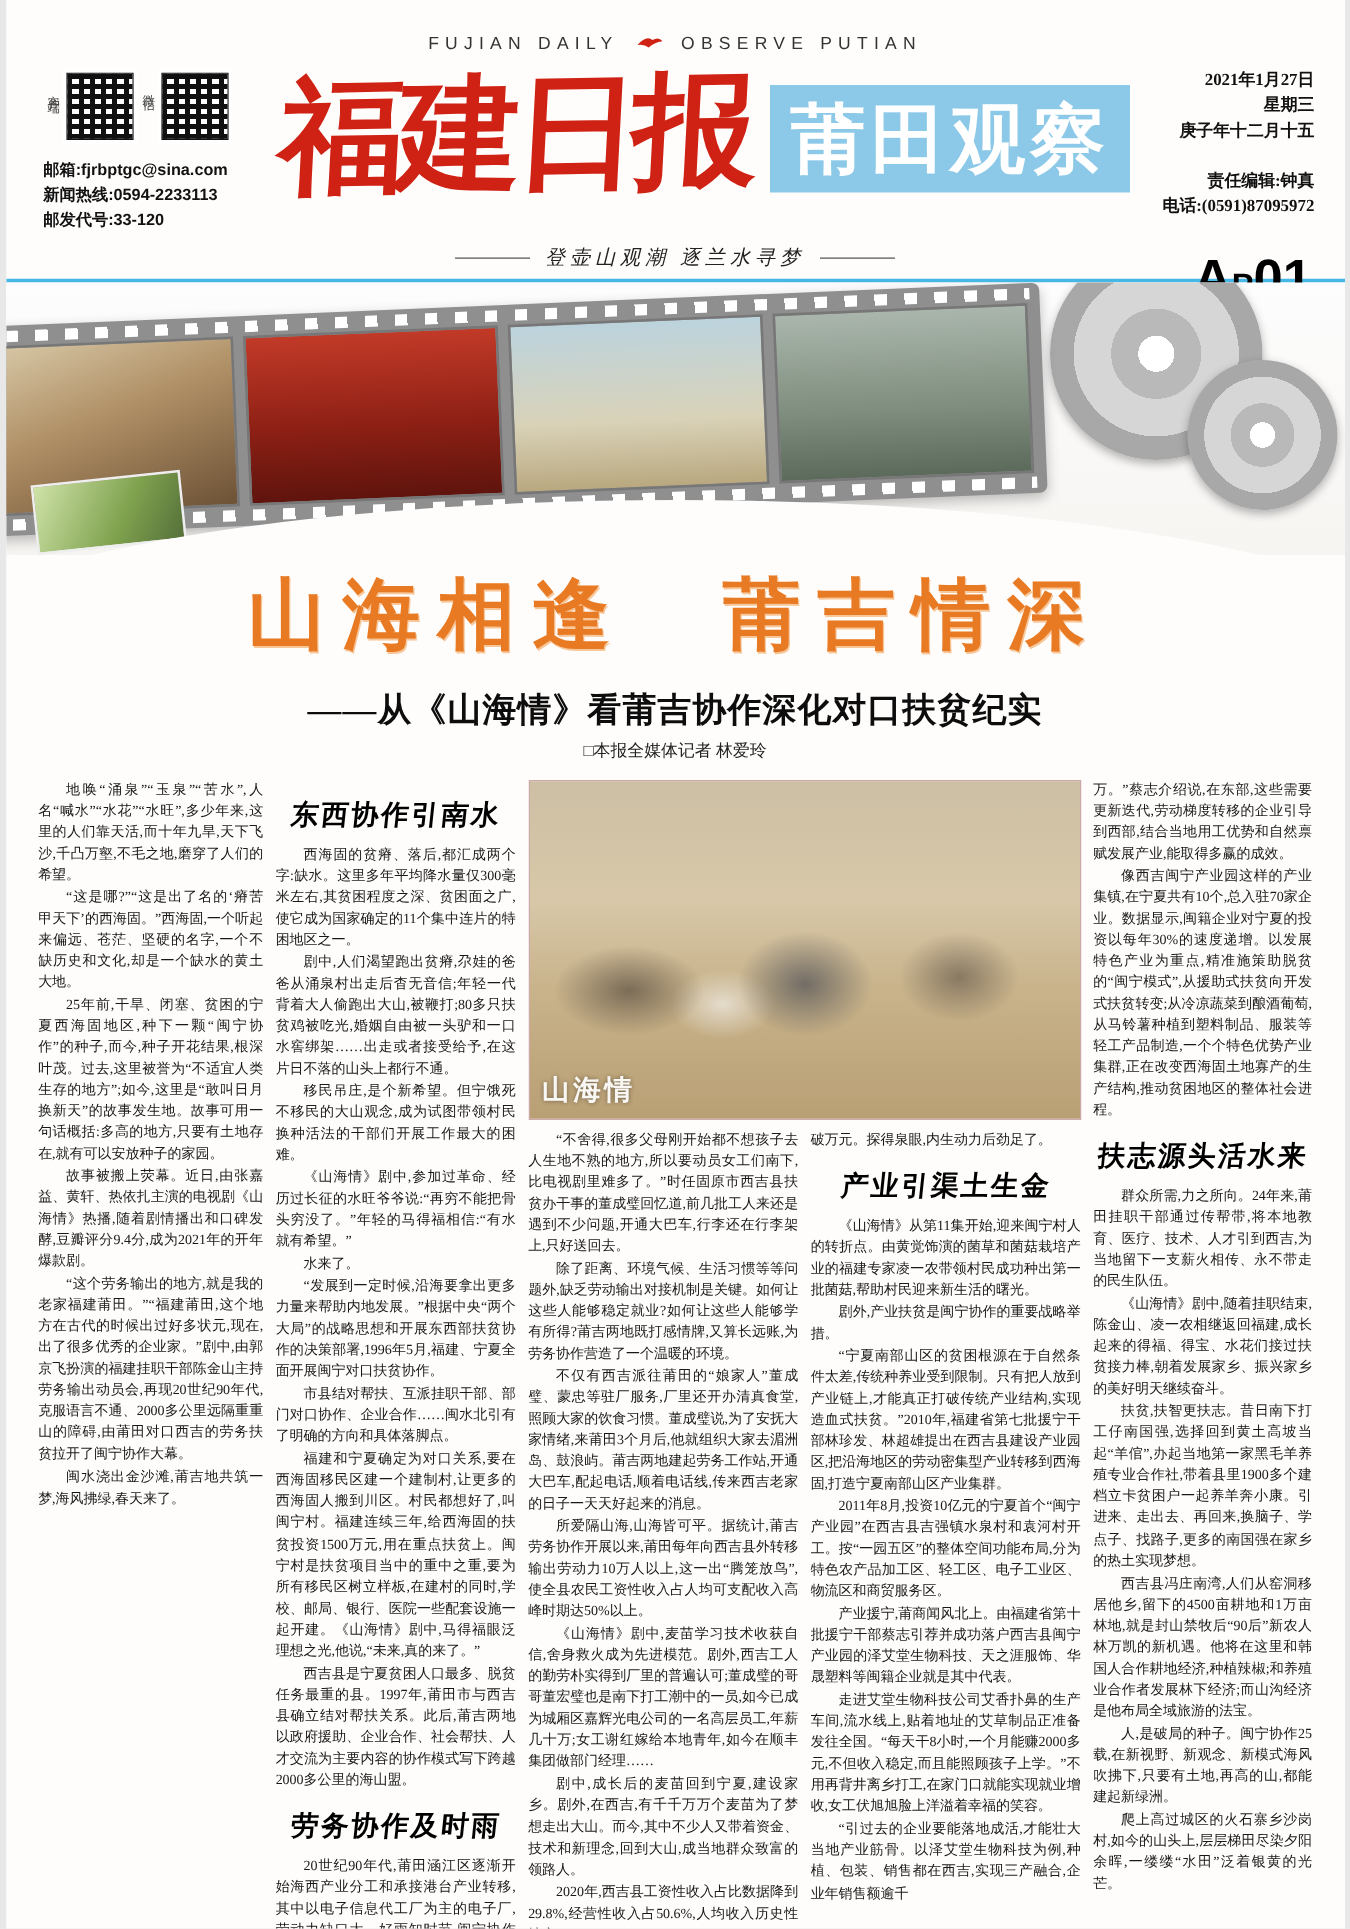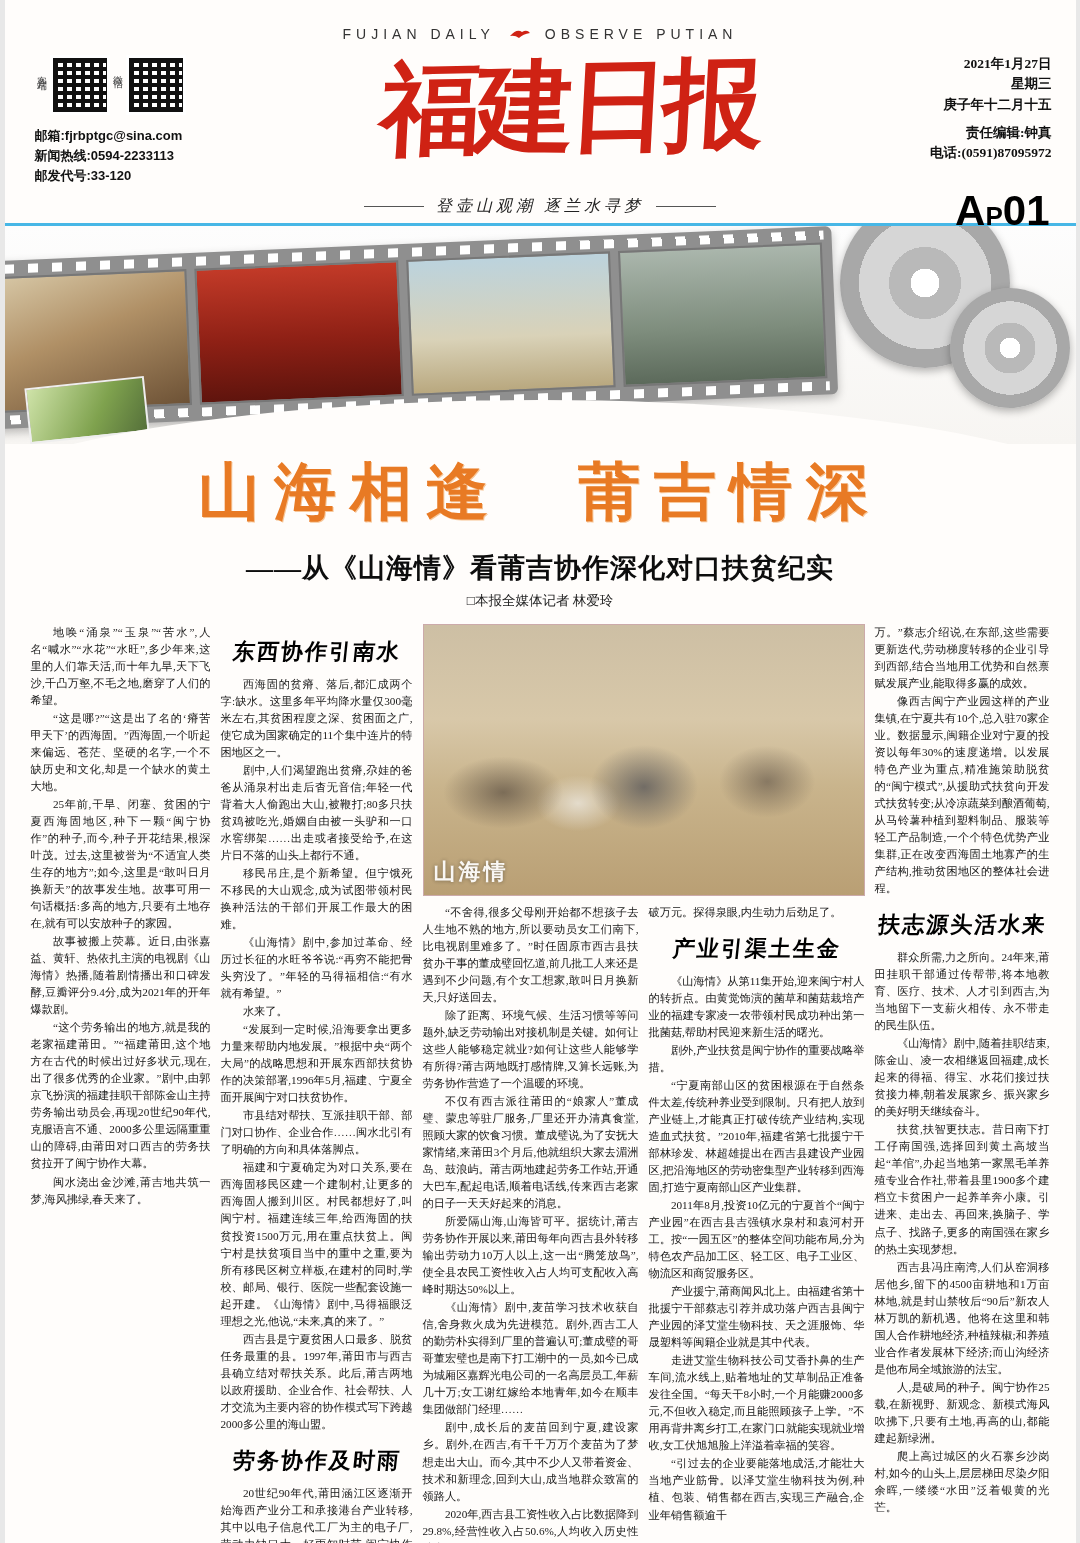--- a/index.html
+++ b/index.html
@@ -113,26 +113,27 @@
         <div class="qr"></div>
       </div>
       <div class="contacts">
         <div>邮箱:fjrbptgc@sina.com</div>
         <div>新闻热线:0594-2233113</div>
         <div>邮发代号:33-120</div>
       </div>
     </div>
     <div class="masthead">
       <div class="masthead-title">福建日报</div>
+      <div class="masthead-badge">莆田观察</div>
     </div>
     <div class="header-right">
       <div class="rt">2021年1月27日</div>
       <div class="rt">星期三</div>
       <div class="rt">庚子年十二月十五</div>
-      <div class="rt" style="margin-top:8px">责任编辑:钟真</div>
+      <div class="rt" style="margin-top:20px">责任编辑:钟真</div>
       <div class="rt">电话:(0591)87095972</div>
       <div class="pagecode"><span class="big">A</span><span class="small">P</span><span class="big">01</span></div>
     </div>
   </div>
 
   <div class="slogan-row">
     <span class="slogan-dash"></span>
     <span class="slogan">登壶山观潮  逐兰水寻梦</span>
     <span class="slogan-dash"></span>
   </div>
@@ -185,21 +186,21 @@
           <p>20世纪90年代,莆田涵江区逐渐开始海西产业分工和承接港台产业转移,其中以电子信息代工厂为主的电子厂,劳动力缺口大。好雨知时节,闽宁协作一开始,劳务输出就被当成增收和转移劳动力的“铁杆庄稼”种到南方。</p>
         </div>
     </div>
 
     <div class="mid">
       <div class="photo">
         <span class="photo-caption">山海情</span>
       </div>
       <div class="midcols">
         <div>
-            <p>“不舍得,很多父母刚开始都不想孩子去人生地不熟的地方,所以要动员女工们南下,比电视剧里难多了。”时任固原市西吉县扶贫办干事的董成璧回忆道,前几批工人来还是遇到不少问题,有个女工想家,敢叫日月换新天,只好送回去。</p>
+            <p>“不舍得,很多父母刚开始都不想孩子去人生地不熟的地方,所以要动员女工们南下,比电视剧里难多了。”时任固原市西吉县扶贫办干事的董成璧回忆道,前几批工人来还是遇到不少问题,开通大巴车,行李还在行李架上,只好送回去。</p>
             <p>除了距离、环境气候、生活习惯等等问题外,缺乏劳动输出对接机制是关键。如何让这些人能够稳定就业?如何让这些人能够学有所得?莆吉两地既打感情牌,又算长远账,为劳务协作营造了一个温暖的环境。</p>
             <p>不仅有西吉派往莆田的“娘家人”董成璧、蒙忠等驻厂服务,厂里还开办清真食堂,照顾大家的饮食习惯。董成璧说,为了安抚大家情绪,来莆田3个月后,他就组织大家去湄洲岛、鼓浪屿。莆吉两地建起劳务工作站,开通大巴车,配起电话,顺着电话线,传来西吉老家的日子一天天好起来的消息。</p>
             <p>所爱隔山海,山海皆可平。据统计,莆吉劳务协作开展以来,莆田每年向西吉县外转移输出劳动力10万人以上,这一出“腾笼放鸟”,使全县农民工资性收入占人均可支配收入高峰时期达50%以上。</p>
             <p>《山海情》剧中,麦苗学习技术收获自信,舍身救火成为先进模范。剧外,西吉工人的勤劳朴实得到厂里的普遍认可;董成璧的哥哥董宏璧也是南下打工潮中的一员,如今已成为城厢区嘉辉光电公司的一名高层员工,年薪几十万;女工谢红嫁给本地青年,如今在顺丰集团做部门经理……</p>
             <p>剧中,成长后的麦苗回到宁夏,建设家乡。剧外,在西吉,有千千万万个麦苗为了梦想走出大山。而今,其中不少人又带着资金、技术和新理念,回到大山,成当地群众致富的领路人。</p>
             <p>2020年,西吉县工资性收入占比数据降到29.8%,经营性收入占50.6%,人均收入历史性地突</p>
           </div>
         <div>
           <div class="cont">
               <p>破万元。探得泉眼,内生动力后劲足了。</p>

